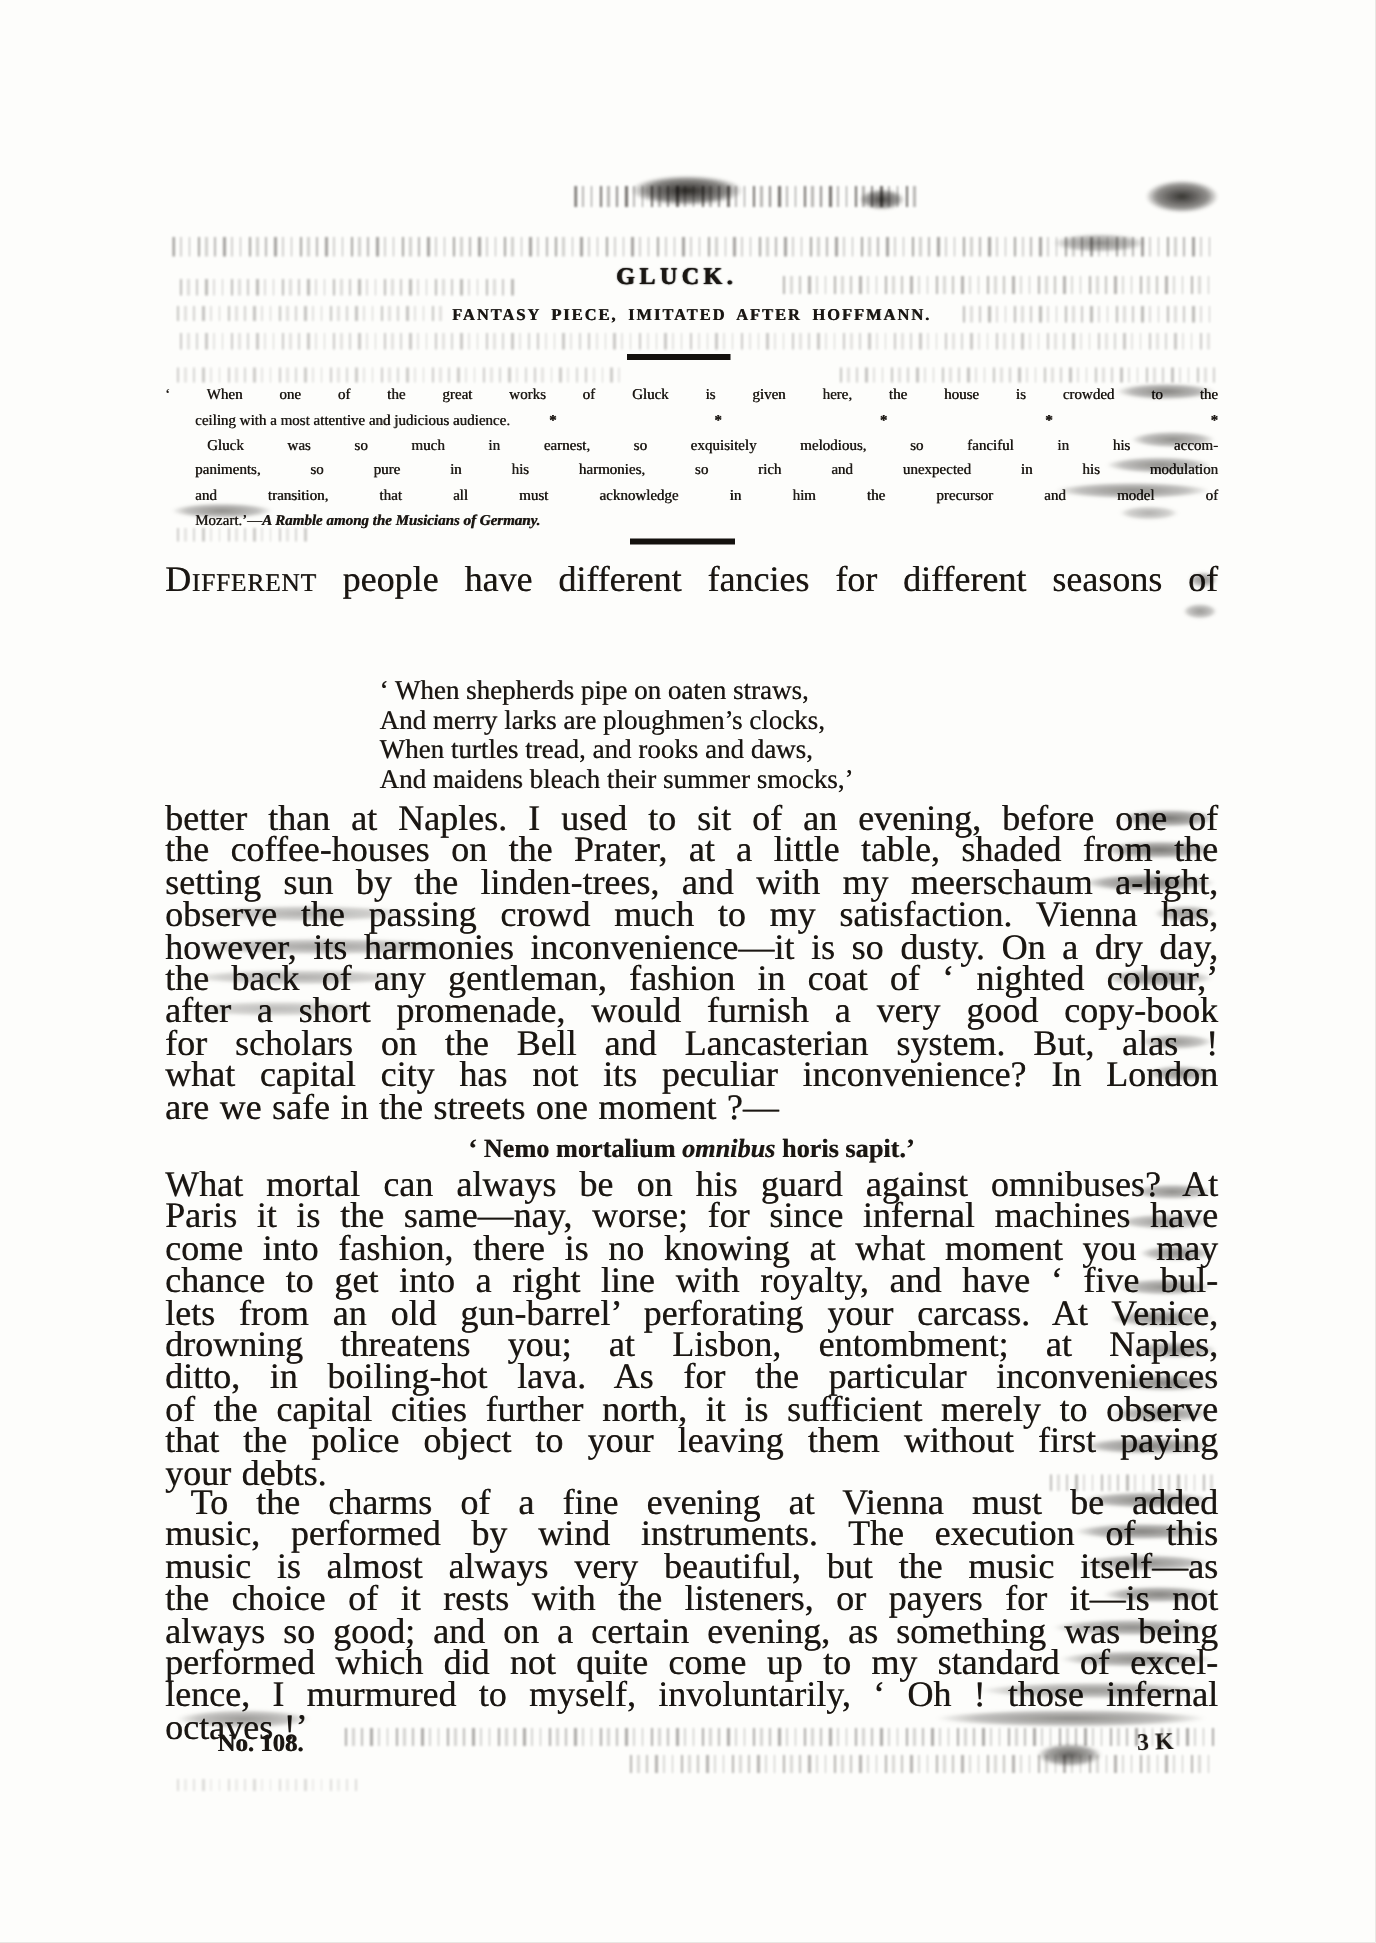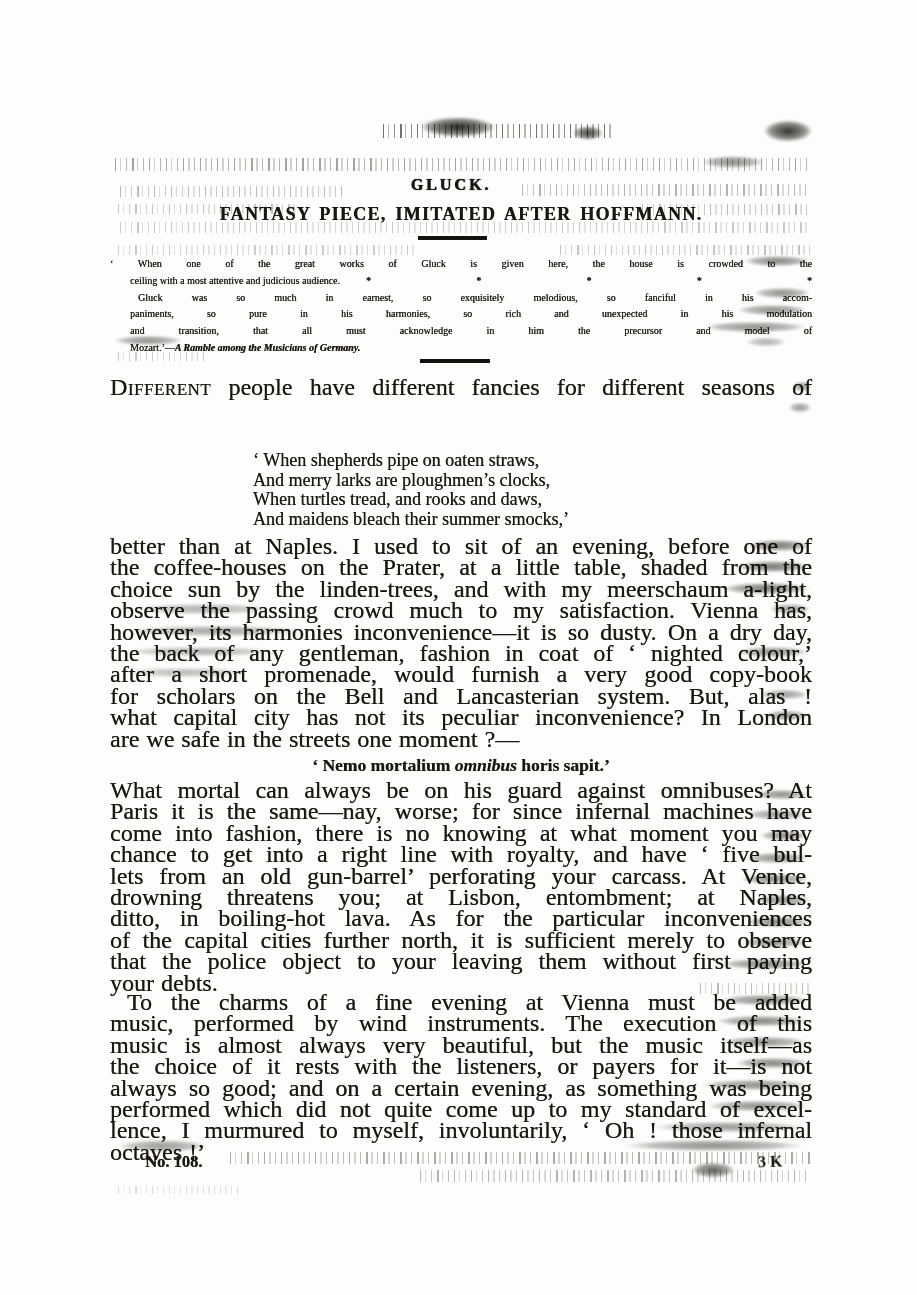--- a/index.html
+++ b/index.html
@@ -11,21 +11,21 @@
   .abs { position:absolute; }
   
   .title {
     left:100px; width:702px; top:176px; text-align:center;
     font-weight:bold; font-size:16px; letter-spacing:3px;
     text-shadow:0 0 1px rgba(0,0,0,.85), .6px .4px .6px rgba(0,0,0,.7);
     filter:blur(.2px);
   }
   .subtitle {
     left:110px; width:702px; top:204px; text-align:center;
-    font-weight:bold; font-size:18px; letter-spacing:1.3px; word-spacing:3px;
+    font-weight:bold; font-size:11px; letter-spacing:1.3px; word-spacing:3px;
     text-shadow:.4px 0 0 rgba(0,0,0,.8); filter:blur(.15px);
   }
   .rule { position:absolute; height:3.5px; background:#14110e; filter:blur(.45px); }
   
   .jl { text-align:justify; text-align-last:justify; }
   .jl-last { text-align-last:left; }
   .bodytext { font-size:24px; line-height:21.4px; word-spacing:1px;
               text-shadow:.3px 0 0 rgba(25,20,14,.75); }
   .epigraph { left:110px; top:256px; width:702px; font-size:10px; line-height:16.8px;
               text-shadow:.35px 0 0 rgba(25,20,14,.85); }
@@ -95,21 +95,21 @@
   <div class="abs verse">
       <div class="vl">‘ When shepherds pipe on oaten straws,</div>
       <div class="vl">And merry larks are ploughmen’s clocks,</div>
       <div class="vl">When turtles tread, and rooks and daws,</div>
       <div class="vl">And maidens bleach their summer smocks,’</div>
     </div>
 
   <div class="abs bodytext" style="left:110px;top:536px;width:702px;">
       <div class="jl">better than at Naples.  I used to sit of an evening, before one of</div>
       <div class="jl">the coffee-houses on the Prater, at a little table, shaded from the</div>
-      <div class="jl">choice sun by the linden-trees, and with my meerschaum a-light,</div>
+      <div class="jl">setting sun by the linden-trees, and with my meerschaum a-light,</div>
       <div class="jl">observe the passing crowd much to my satisfaction.  Vienna has,</div>
       <div class="jl">however, its harmonies inconvenience—it is so dusty.  On a dry day,</div>
       <div class="jl">the back of any gentleman, fashion in coat of ‘ nighted colour,’</div>
       <div class="jl">after a short promenade, would furnish a very good copy-book</div>
       <div class="jl">for scholars on the Bell and Lancasterian system.  But, alas !</div>
       <div class="jl">what capital city has not its peculiar inconvenience?  In London</div>
       <div class="jl jl-last">are we safe in the streets one moment ?—</div>
     </div>
 
   <div class="abs latin">

